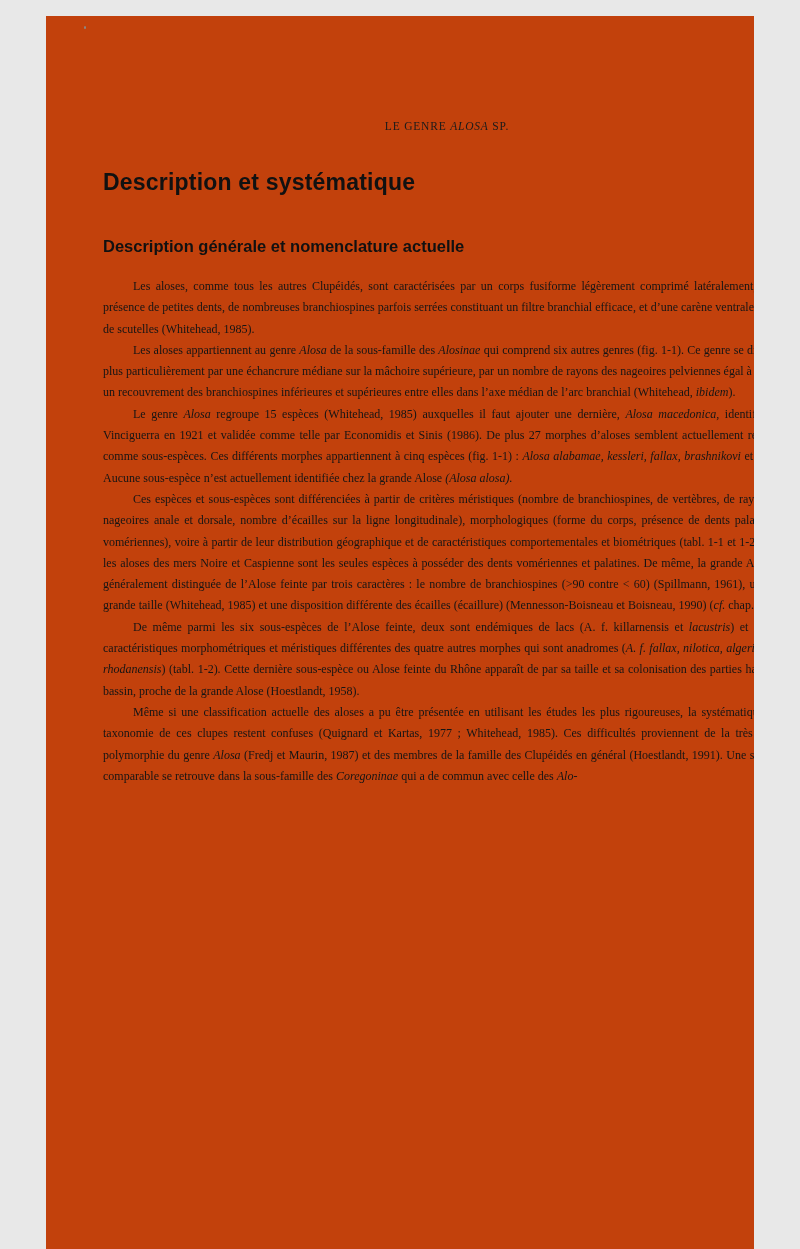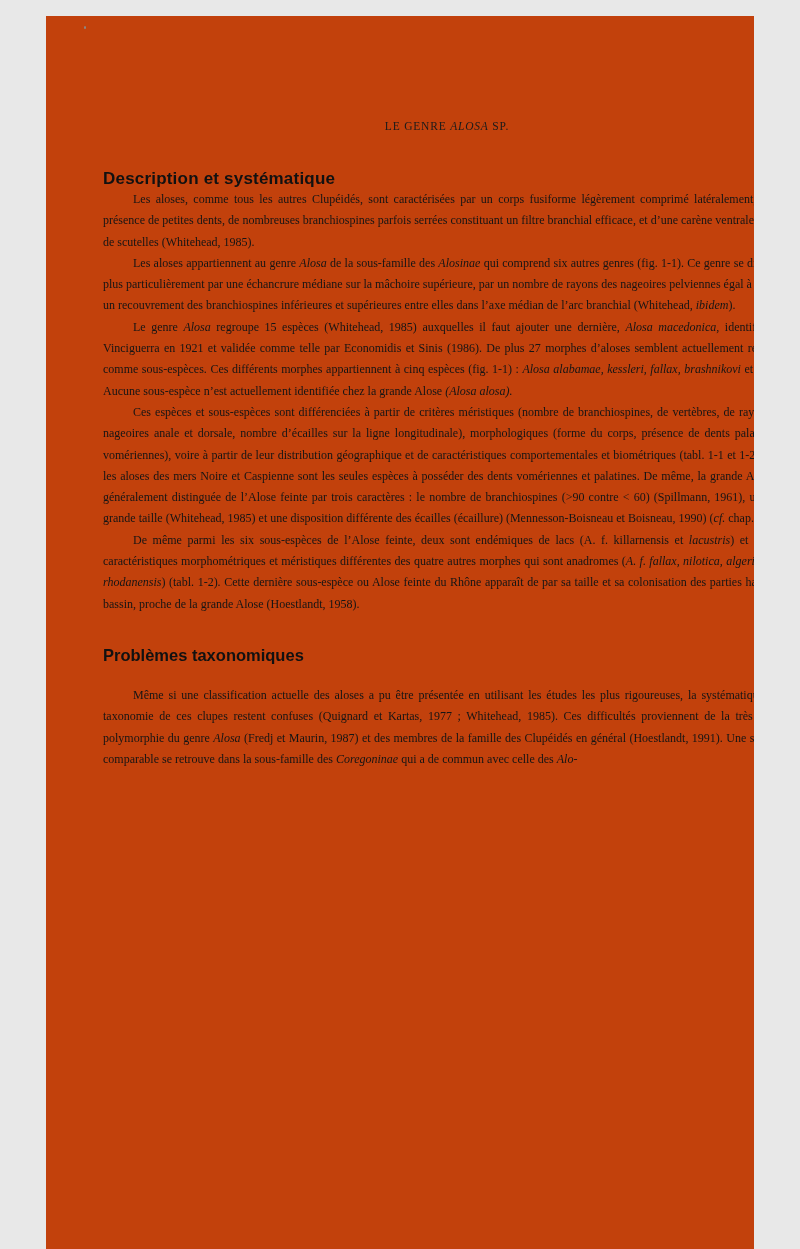--- a/index.html
+++ b/index.html
@@ -40,21 +40,21 @@
     position: absolute;
     right: 0;
     top: -3px;
     font-size: 15.5px;
     letter-spacing: 0;
   }
   h1.chapter-title {
     margin: 37px 0 0 0;
     font-family: "Liberation Sans", sans-serif;
     font-weight: bold;
-    font-size: 17px;
+    font-size: 23px;
     letter-spacing: 0.2px;
     color: #111;
   }
   h2.section-heading {
     margin: 41px 0 20px 0;
     font-family: "Liberation Sans", sans-serif;
     font-weight: bold;
     font-size: 16.5px;
     color: #111;
   }
@@ -79,25 +79,25 @@
 
   <div class="content">
 
     <div class="running-header">
       <span class="running-title"><span>LE GENRE </span><i>ALOSA</i><span> SP.</span></span>
       <span class="page-number">5</span>
     </div>
 
     <h1 class="chapter-title">Description et systématique</h1>
 
+    <h2 class="section-heading">Description générale et nomenclature actuelle</h2>
 
     <p class="body-paragraph"><span>Les aloses, comme tous les autres Clupéidés, sont caractérisées par un corps fusiforme légèrement comprimé latéralement, par la présence de petites dents, de nombreuses branchiospines parfois serrées constituant un filtre branchial efficace, et d’une carène ventrale formée de scutelles (Whitehead, 1985).</span></p>
     <p class="body-paragraph"><span>Les aloses appartiennent au genre </span><i>Alosa</i><span> de la sous-famille des </span><i>Alosinae</i><span> qui comprend six autres genres (fig. 1-1). Ce genre se distingue plus particulièrement par une échancrure médiane sur la mâchoire supérieure, par un nombre de rayons des nageoires pelviennes égal à 8 et par un recouvrement des branchiospines inférieures et supérieures entre elles dans l’axe médian de l’arc branchial (Whitehead, </span><i>ibidem</i><span>).</span></p>
     <p class="body-paragraph"><span>Le genre </span><i>Alosa</i><span> regroupe 15 espèces (Whitehead, 1985) auxquelles il faut ajouter une dernière, </span><i>Alosa macedonica</i><span>, identifiée par Vinciguerra en 1921 et validée comme telle par Economidis et Sinis (1986). De plus 27 morphes d’aloses semblent actuellement reconnus comme sous-espèces. Ces différents morphes appartiennent à cinq espèces (fig. 1-1) : </span><i>Alosa alabamae, kessleri, fallax, brashnikovi</i><span> et </span><i>caspia</i><span>. Aucune sous-espèce n’est actuellement identifiée chez la grande Alose </span><i>(Alosa alosa).</i></p>
     <p class="body-paragraph"><span>Ces espèces et sous-espèces sont différenciées à partir de critères méristiques (nombre de branchiospines, de vertèbres, de rayons des nageoires anale et dorsale, nombre d’écailles sur la ligne longitudinale), morphologiques (forme du corps, présence de dents palatines et vomériennes), voire à partir de leur distribution géographique et de caractéristiques comportementales et biométriques (tabl. 1-1 et 1-2). Ainsi les aloses des mers Noire et Caspienne sont les seules espèces à posséder des dents vomériennes et palatines. De même, la grande Alose est généralement distinguée de l’Alose feinte par trois caractères : le nombre de branchiospines (&gt;90 contre &lt; 60) (Spillmann, 1961), une plus grande taille (Whitehead, 1985) et une disposition différente des écailles (écaillure) (Mennesson-Boisneau et Boisneau, 1990) (</span><i>cf.</i><span> chap. 7).</span></p>
     <p class="body-paragraph"><span>De même parmi les six sous-espèces de l’Alose feinte, deux sont endémiques de lacs (A. f. killarnensis et </span><i>lacustris</i><span>) et ont des caractéristiques morphométriques et méristiques différentes des quatre autres morphes qui sont anadromes (</span><i>A. f. fallax, nilotica, algeriensis</i><span> et </span><i>rhodanensis</i><span>) (tabl. 1-2). Cette dernière sous-espèce ou Alose feinte du Rhône apparaît de par sa taille et sa colonisation des parties hautes de bassin, proche de la grande Alose (Hoestlandt, 1958).</span></p>
 
-    <h2 class="section-heading second">Problèmes taxonomiques</h2>
 
     <p class="body-paragraph"><span>Même si une classification actuelle des aloses a pu être présentée en utilisant les études les plus rigoureuses, la systématique et la taxonomie de ces clupes restent confuses (Quignard et Kartas, 1977 ; Whitehead, 1985). Ces difficultés proviennent de la très grande polymorphie du genre </span><i>Alosa</i><span> (Fredj et Maurin, 1987) et des membres de la famille des Clupéidés en général (Hoestlandt, 1991). Une situation comparable se retrouve dans la sous-famille des </span><i>Coregoninae</i><span> qui a de commun avec celle des </span><i>Alo-</i></p>
 
   </div>
 </div>
 
 </body></html>

